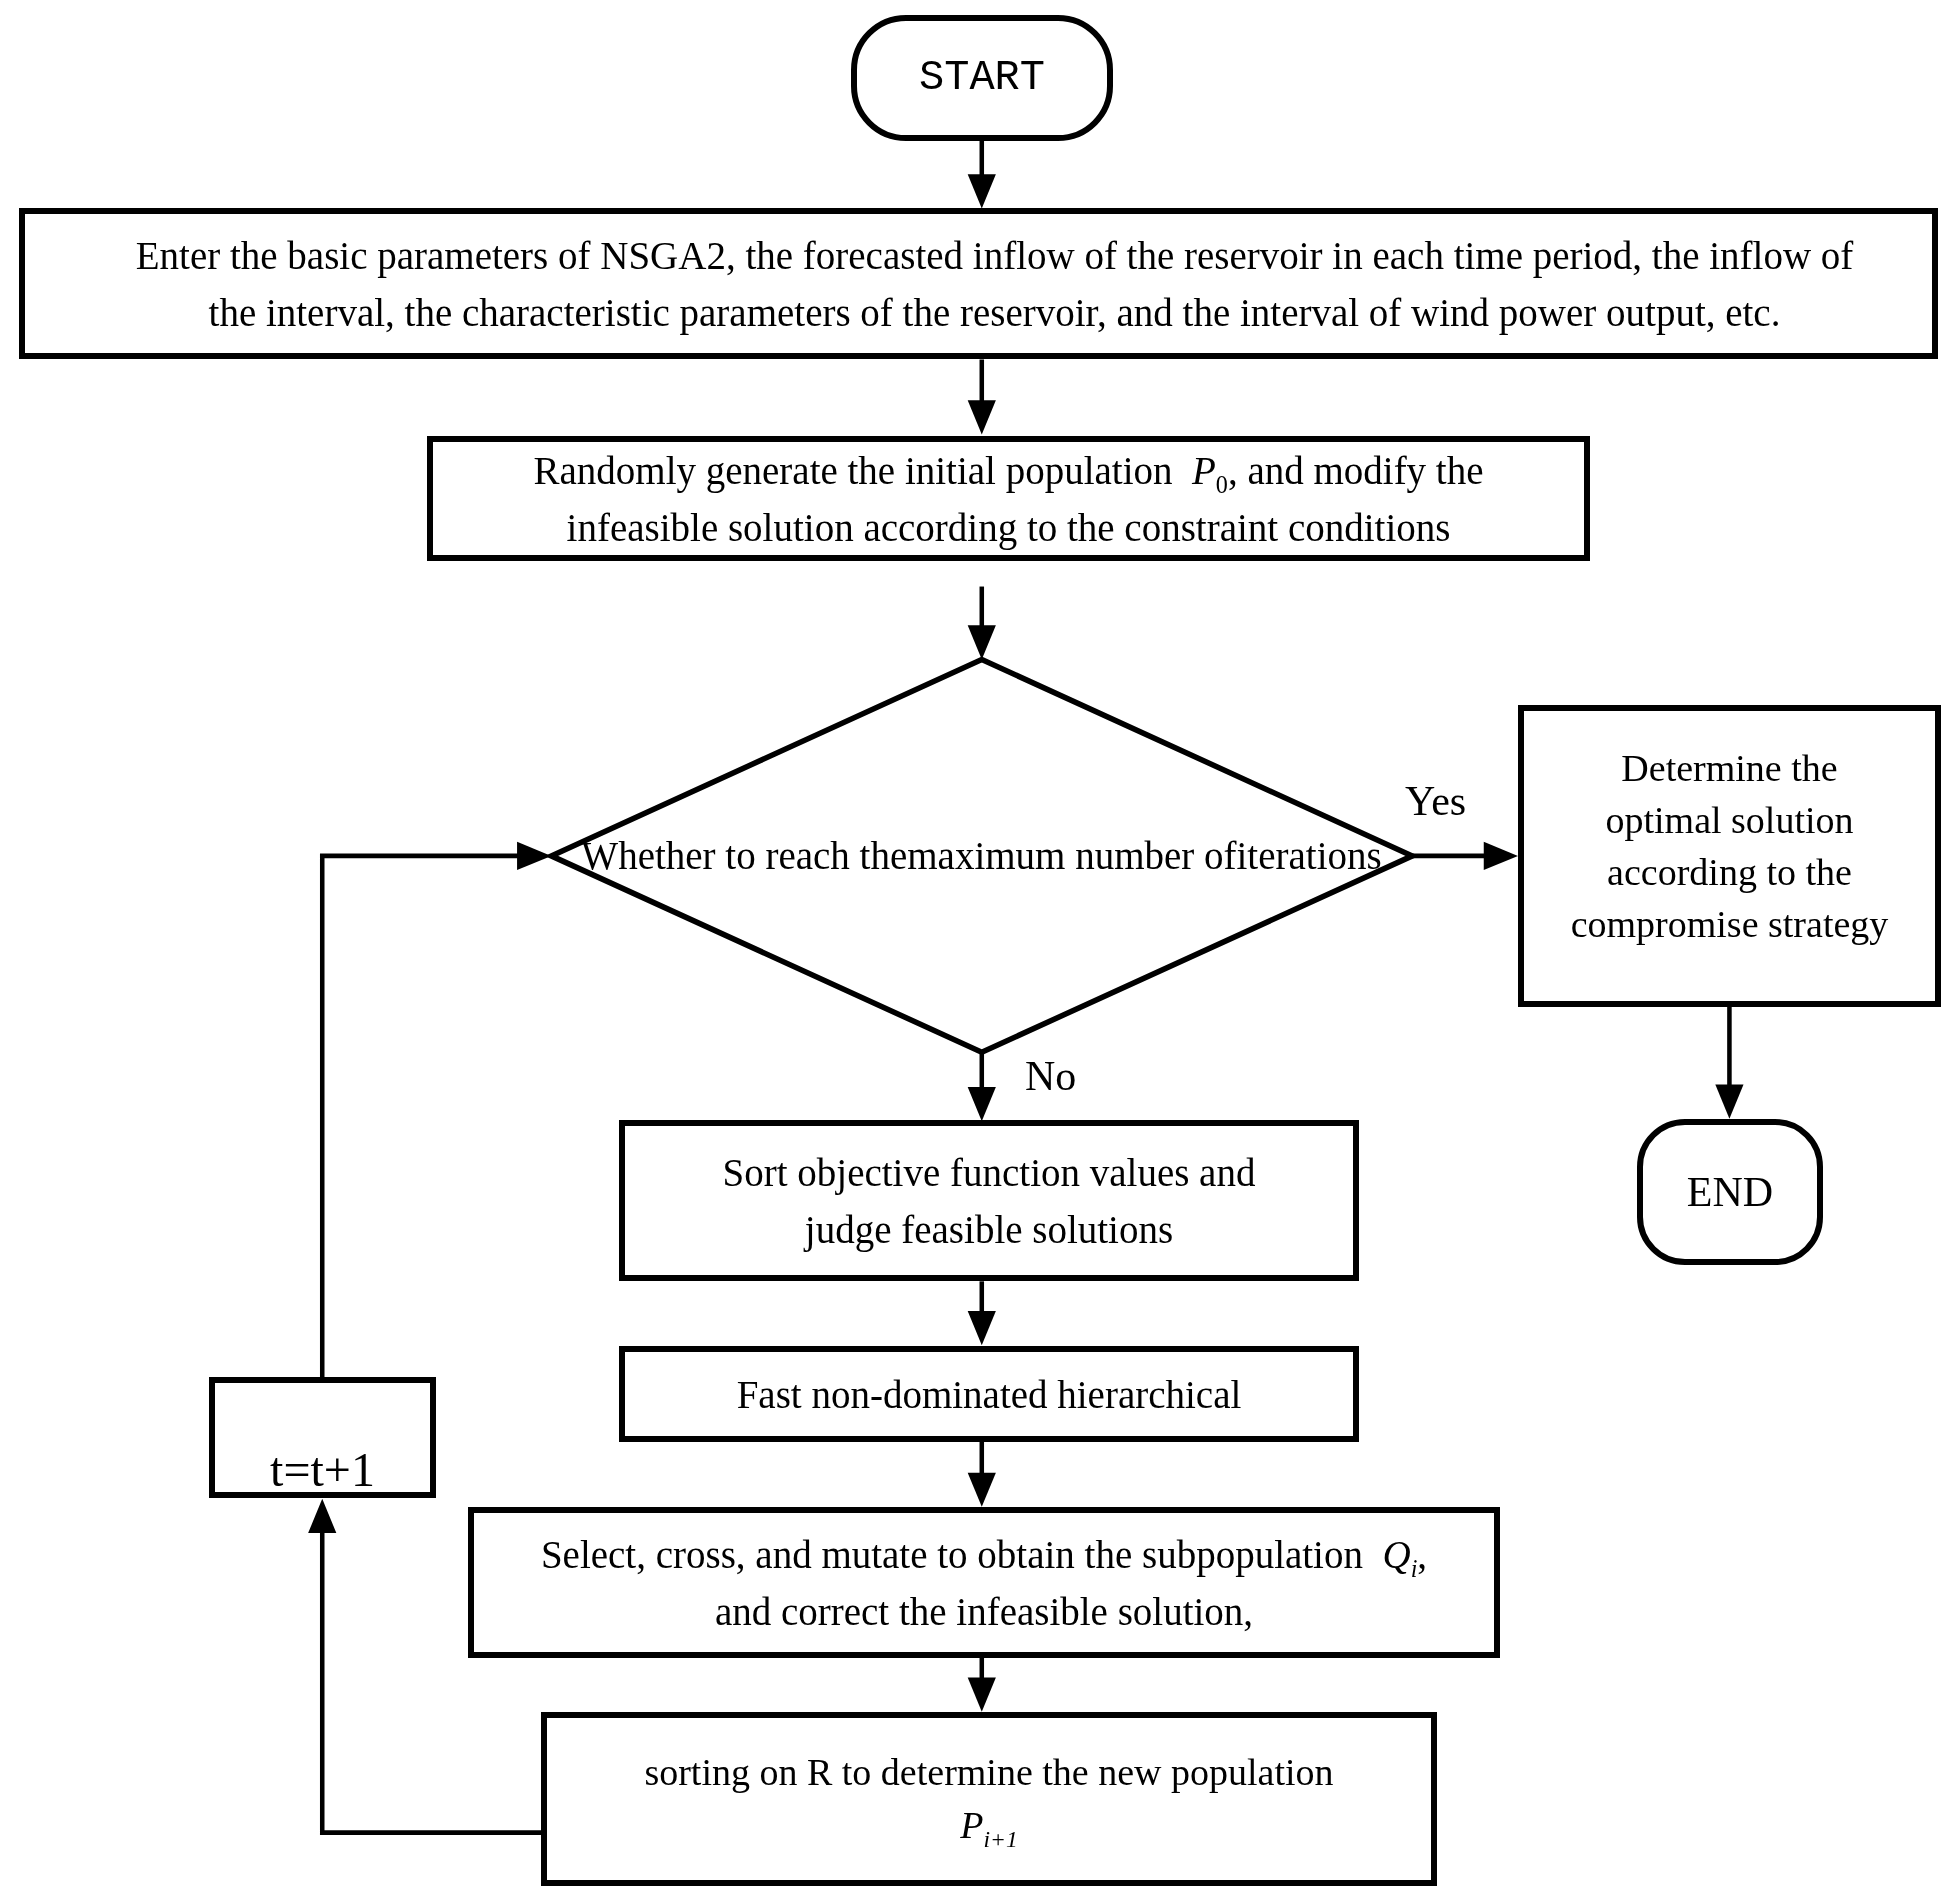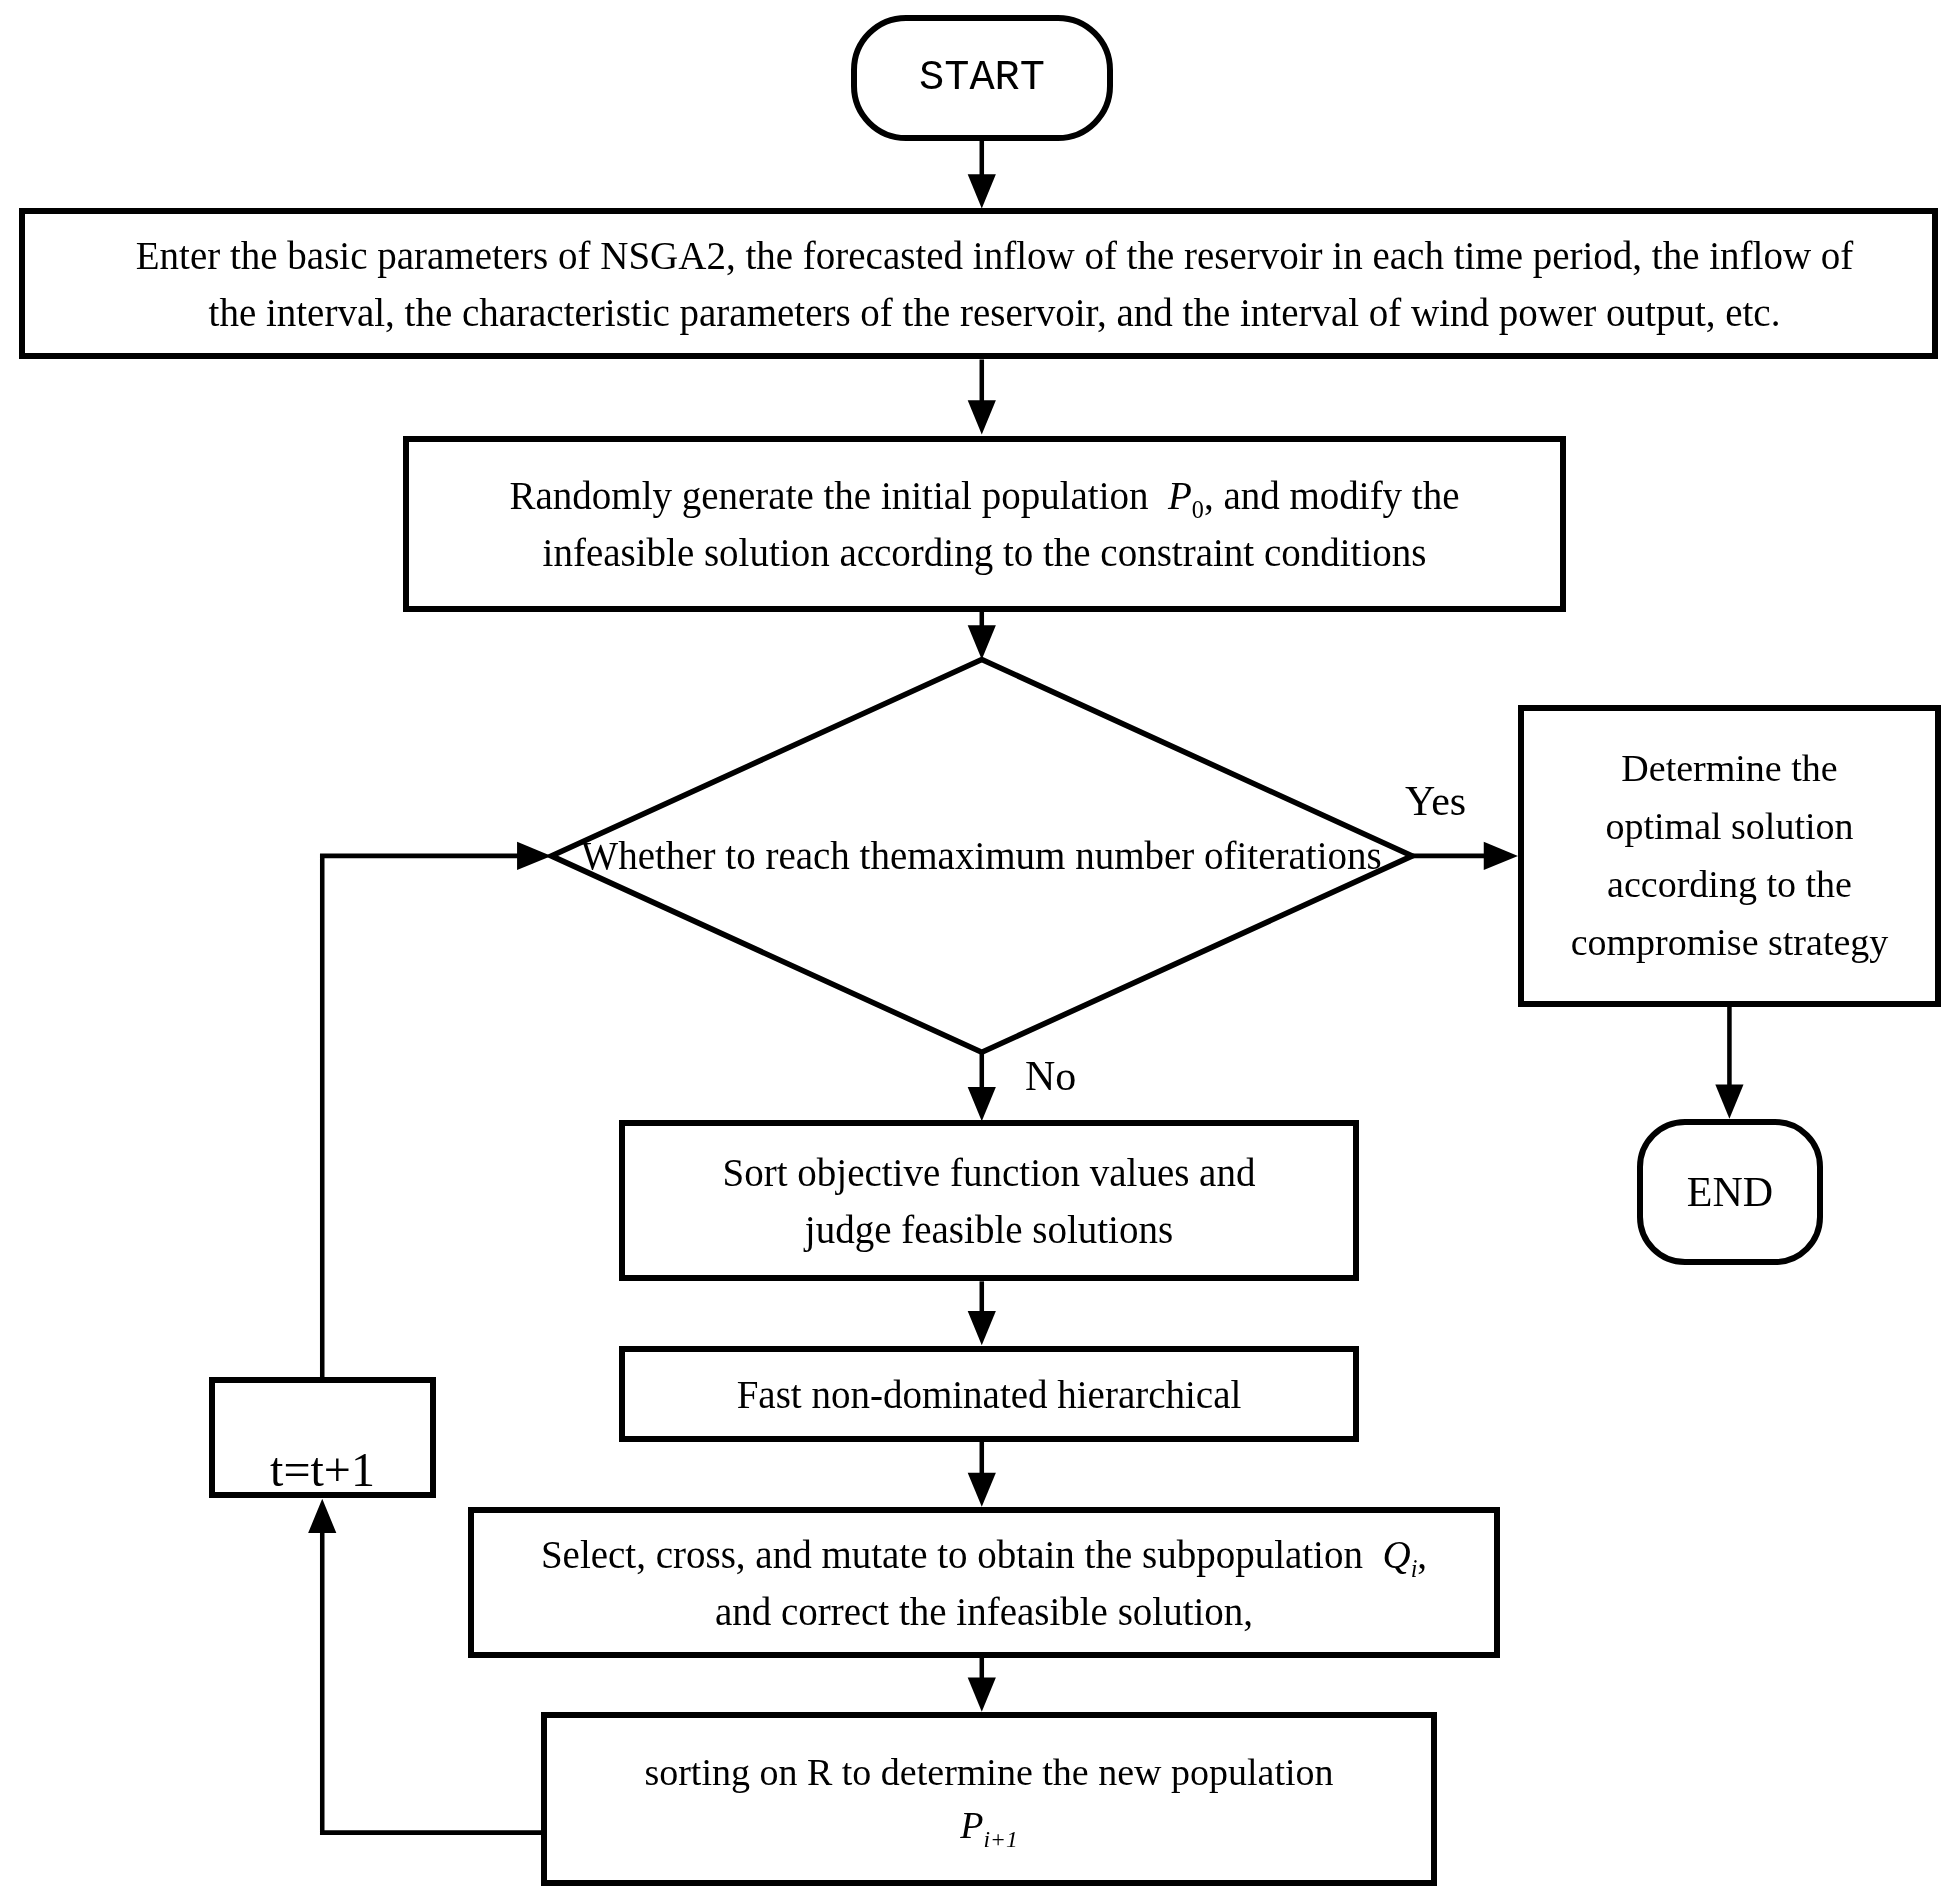--- a/index.html
+++ b/index.html
@@ -12,21 +12,21 @@
     position:absolute;box-sizing:border-box;border:6px solid #000;background:#fff;
     display:flex;flex-direction:column;align-items:center;justify-content:center;
     text-align:center;
   }
   .terminal{border-radius:55px;border-width:6.5px;}
   .plain{border:none;background:transparent;position:absolute;display:flex;align-items:center;justify-content:center;text-align:center;}
   .branch-label{position:absolute;font-size:42px;line-height:42px;}
   .fs84{font-size:42px;line-height:48px;}
   .fs78{font-size:39px;line-height:57px;}
   .fs78t{font-size:39px;line-height:56px;}
-  .fs76{font-size:38px;line-height:52px;gap:6px;}
+  .fs76{font-size:38px;line-height:52px;}
   .fs76r{font-size:38px;line-height:53px;}
   .fs80{font-size:48px;line-height:45px;justify-content:flex-end;}
   .line{white-space:pre;}
   .var i{font-style:italic;}
   sub{font-size:62%;line-height:0;}
   sub.it{font-style:italic;}
 </style>
 </head>
 <body>
 
@@ -94,21 +94,21 @@
 
   <div class="node terminal fs84" style="left:851px;top:15px;width:262px;height:126px;font-family:Liberation Mono, monospace;">
     <div class="line">START</div>
   </div>
 
   <div class="node fs78" style="left:19px;top:208px;width:1919px;height:151px;padding-left:32px;">
     <div class="line">Enter the basic parameters of NSGA2, the forecasted inflow of the reservoir in each time period, the inflow of</div>
     <div class="line">the interval, the characteristic parameters of the reservoir, and the interval of wind power output, etc.</div>
   </div>
 
-  <div class="node fs78" style="left:403px;top:436px;width:1163px;height:176px;">
+  <div class="node fs78" style="left:427px;top:436px;width:1163px;height:125px;">
     <div class="line"><span>Randomly generate the initial population </span> <span class="var"><i>P</i><sub>0</sub></span><span>, and modify the</span></div>
     <div class="line">infeasible solution according to the constraint conditions</div>
   </div>
 
   <div class="plain fs78t" style="left:745px;top:740px;width:473px;height:232px;">
     <div class="line">Whether to reach the</div>
     <div class="line">maximum number of</div>
     <div class="line">iterations</div>
   </div>
 

